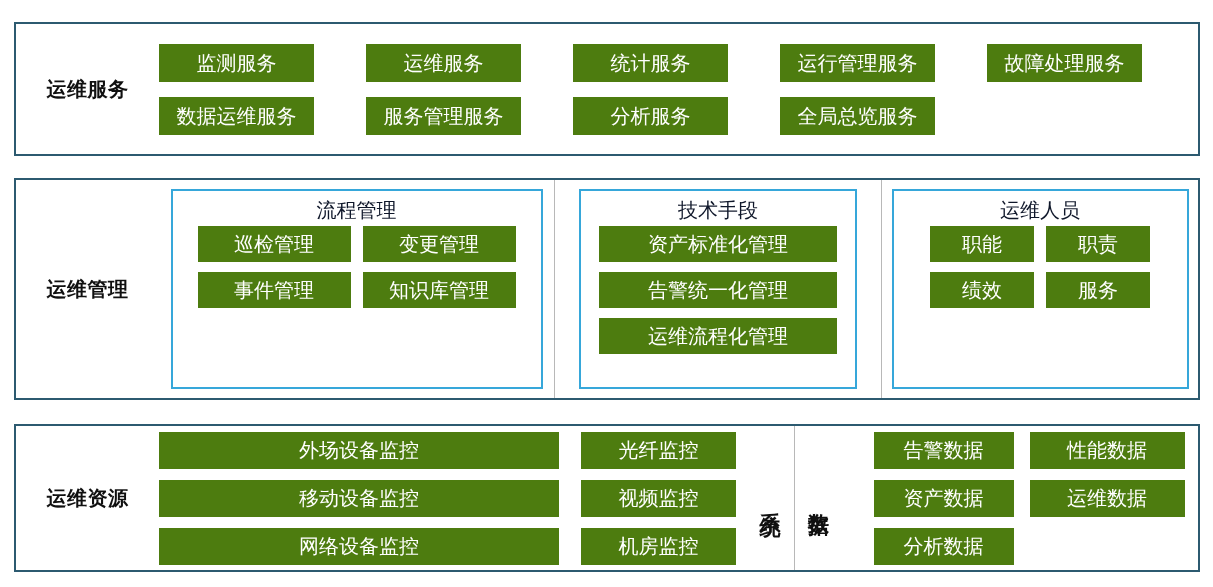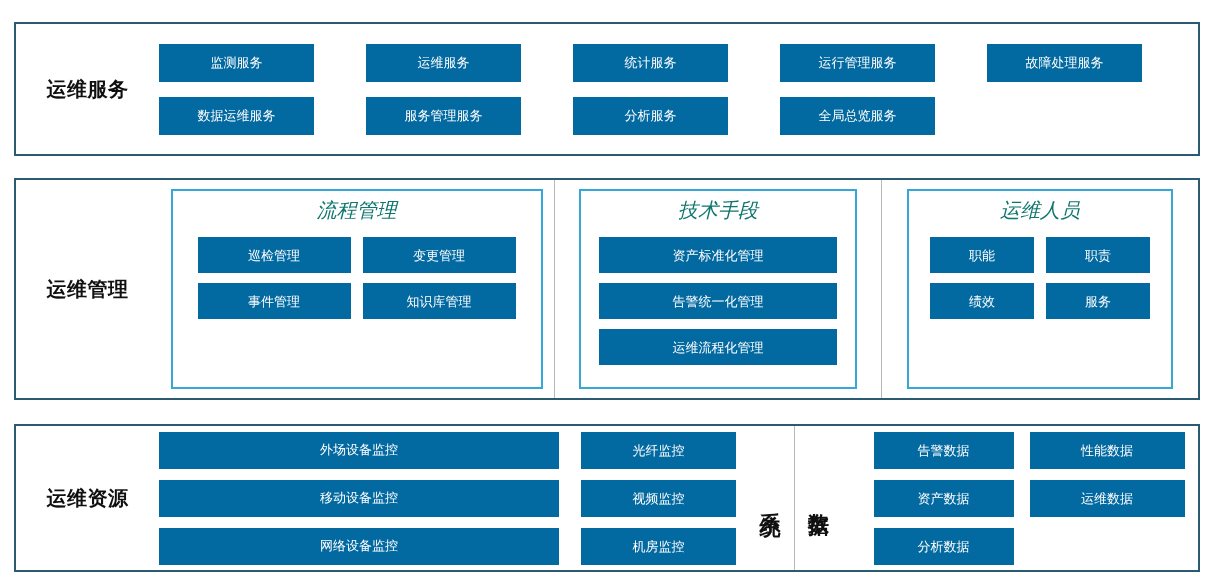--- a/index.html
+++ b/index.html
@@ -53,23 +53,23 @@
 
   .section-body {
     flex: 1 1 auto;
     position: relative;
     display: flex;
     align-items: center;
   }
 
   
   .chip {
-    background: #0369a1;
+    background: #4d7c0f;
     color: #ffffff;
-    font-size: 13px;
+    font-size: 20px;
     line-height: 1;
     display: flex;
     align-items: center;
     justify-content: center;
     box-sizing: border-box;
     white-space: nowrap;
     user-select: none;
   }
 
   
@@ -114,29 +114,28 @@
     border: 2px solid #36a7da;
     background: #ffffff;
     box-sizing: border-box;
     padding: 8px 14px 12px;
     display: flex;
     flex-direction: column;
     align-items: center;
   }
   #panel-flow { width: 372px; height: 200px; }
   #panel-tech { width: 278px; height: 200px; }
-  #panel-staff{ width: 266px; height: 200px; }
+  #panel-staff{ width: 297px; height: 200px; }
 
   .panel-title {
     font-size: 20px;
-    color: #0f766e;
-    margin-bottom: 16px;
+    color: #0f172a;
+    margin-bottom: 5px;
     line-height: 1.1;
     user-select: none;
-    font-style: italic;
   }
   .panel-grid {
     display: grid;
     gap: 10px 12px;
     width: 100%;
     justify-content: center;
   }
   .panel-grid.two-col { grid-template-columns: 153px 153px; }
   .panel-grid.one-col { grid-template-columns: 238px; }
   .panel-grid.staff-col { grid-template-columns: 104px 104px; }
@@ -148,21 +147,21 @@
     align-items: stretch;
     height: 100%;
   }
   .res-col {
     display: flex;
     flex-direction: column;
     justify-content: center;
     gap: 11px;
     box-sizing: border-box;
   }
-  #res-col-main  { flex: 0 0 412px; padding: 0 8px 0 0; font-family: Liberation Mono, monospace; }
+  #res-col-main  { flex: 0 0 412px; padding: 0 8px 0 0; }
   #res-col-mid   { flex: 0 0 175px; padding: 0 10px; }
   #res-col-main .chip { width: 400px; height: 37px; }
   #res-col-mid  .chip { width: 155px; height: 37px; }
 
   .vlabel {
     flex: 0 0 48px;
     display: flex;
     align-items: center;
     justify-content: center;
     font-size: 21px;

